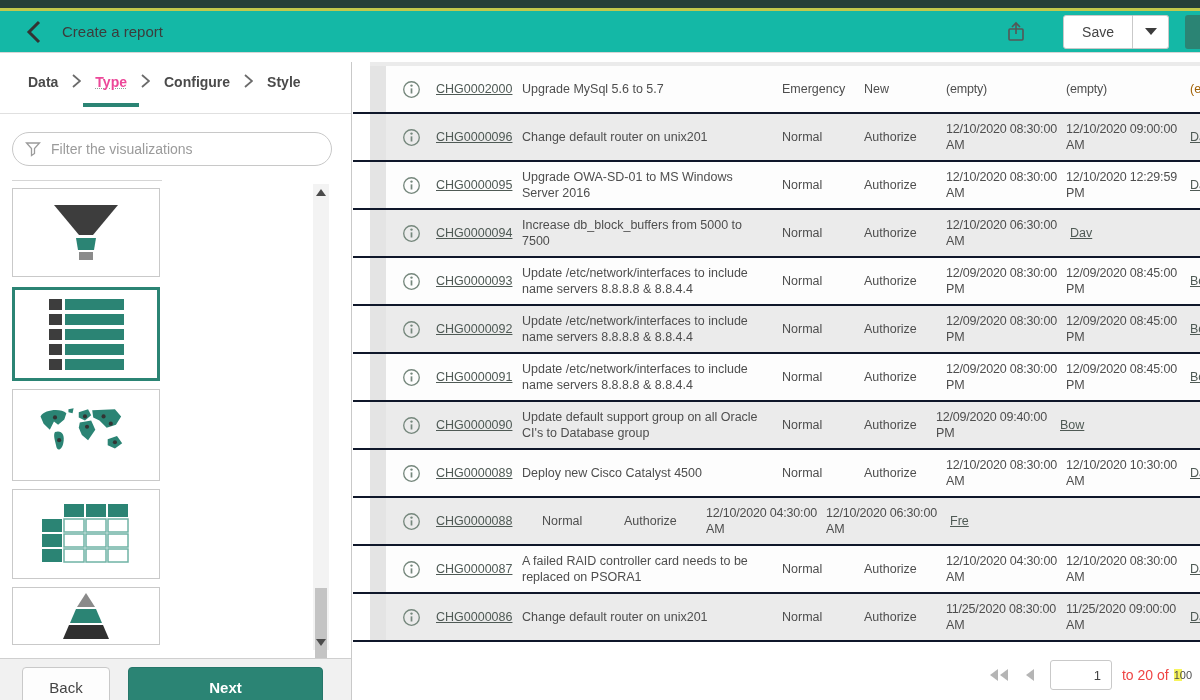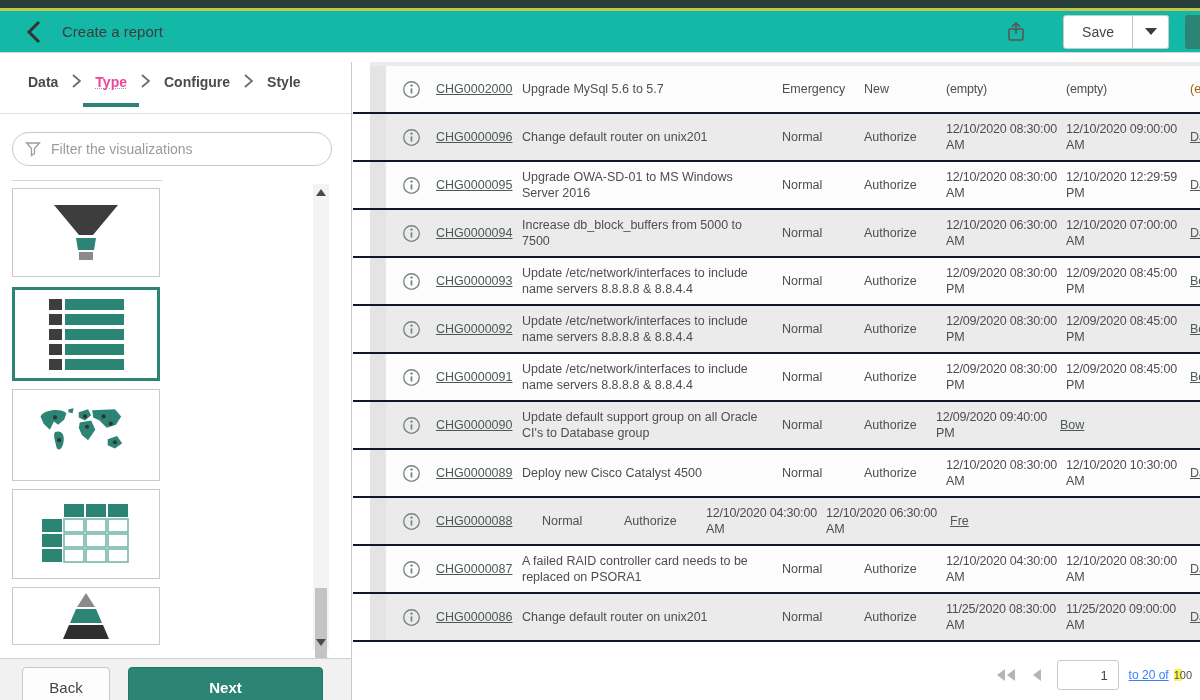--- a/index.html
+++ b/index.html
@@ -94,21 +94,21 @@
   .c-assigned { margin-left:6px; flex:1; overflow:hidden; white-space:nowrap;
                 color:#4f5a55; text-decoration:underline; }
   .trow:first-child .c-assigned { text-decoration:none; color:#a16207; }
 
   .pagination { position:absolute; right:8px; top:596px; height:34px; display:flex;
                 align-items:center; }
   .pg-first, .pg-prev { display:flex; align-items:center; cursor:pointer; margin-right:14px; }
   .pg-input { width:62px; height:30px; border:1px solid #c9c9c9; border-radius:3px; font-size:13px;
               color:#444; text-align:right; padding-right:10px; margin-right:10px;
               font-family:"Liberation Sans",sans-serif; outline:none; }
-  .pg-label { font-size:12px; color:#3b82f6; margin-right:5px;text-decoration:underline; }
+  .pg-label { font-size:14px; color:#ef4444; margin-right:5px; }
   .pg-total { font-size:11px; color:#4e4e4e;
               background:linear-gradient(90deg,#f7f45c 0 8px,transparent 8px); }
 </style>
 </head>
 <body>
 
 <div class="stage">
 
   <div class="top-dark"></div>
   <div class="top-line"></div>
@@ -349,21 +349,20 @@
               <circle class="ring" cx="10" cy="10" r="8.2"></circle>
               <line x1="10" y1="8.8" x2="10" y2="14.2"></line>
               <circle class="dot" cx="10" cy="5.9" r="1.25"></circle>
             </svg>
           </div>
         <a class="c-number">CHG0000094</a>
         <div class="c-desc">Increase db_block_buffers from 5000 to 7500</div>
         <div class="c-priority">Normal</div>
         <div class="c-state">Authorize</div>
         <div class="c-start">12/10/2020 06:30:00 AM</div>
-        <div class="c-end">12/10/2020 07:00:00 AM</div>
         <a class="c-assigned">Dav</a>
       </div>
 
       <div class="trow">
         <div class="c-pad"></div>
         <div class="c-gutter"></div>
         <div class="c-info">
             <svg class="i-ic" viewBox="0 0 20 20">
               <circle class="ring" cx="10" cy="10" r="8.2"></circle>
               <line x1="10" y1="8.8" x2="10" y2="14.2"></line>

